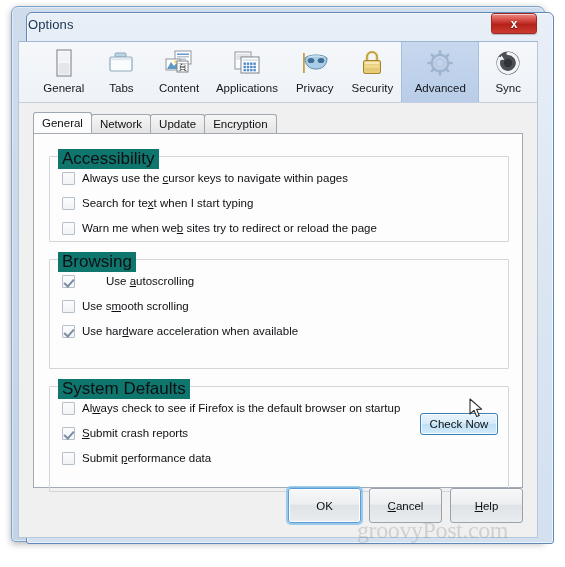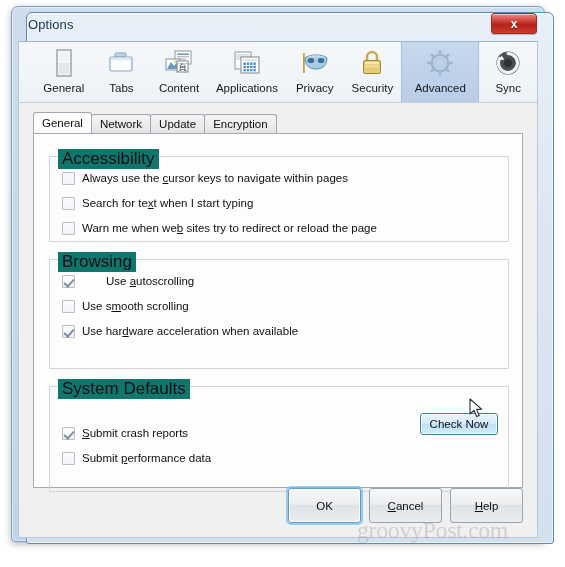--- a/index.html
+++ b/index.html
@@ -489,20 +489,26 @@
           <div class="cblabel">
             <span>Use har</span><span class="ak">d</span><span>ware acceleration when available</span>
           </div>
         </div>
 
       </div>
 
       <div class="group" style="left:15px; top:252px; width:460px; height:106px;">
         <div class="group-title">System Defaults</div>
 
+        <div class="cbrow" style="left:12px; top:12px;">
+          <div class="cbox"></div>
+          <div class="cblabel">
+            <span>Al</span><span class="ak">w</span><span>ays check to see if Firefox is the default browser on startup</span>
+          </div>
+        </div>
 
         <div class="cbrow" style="left:12px; top:37px;">
           <div class="cbox checked"></div>
           <div class="cblabel">
             <span></span><span class="ak">S</span><span>ubmit crash reports</span>
           </div>
         </div>
 
         <div class="cbrow" style="left:12px; top:62px;">
           <div class="cbox"></div>

